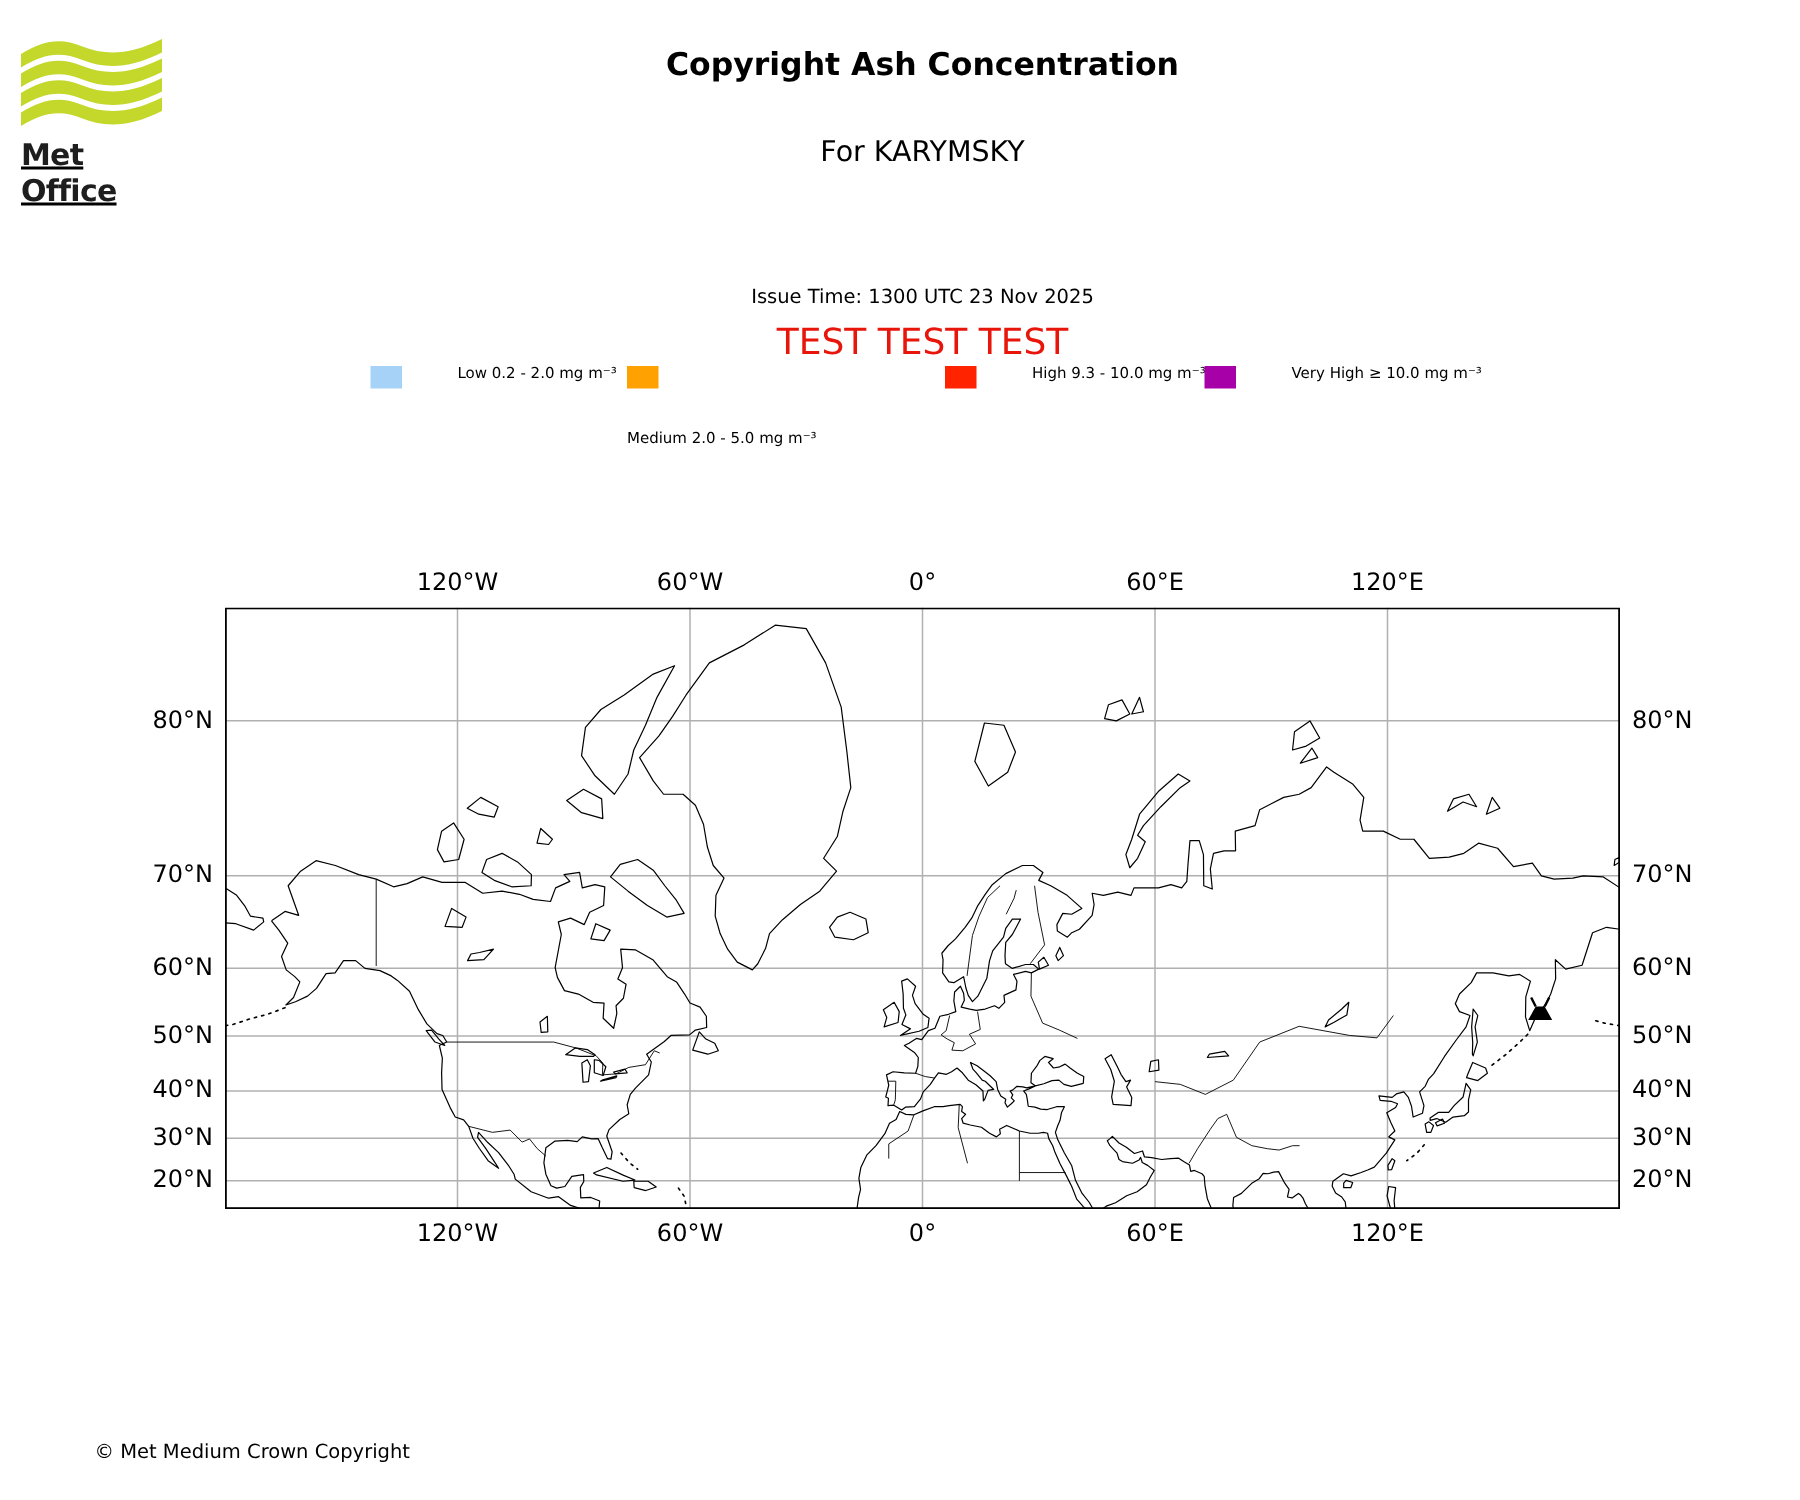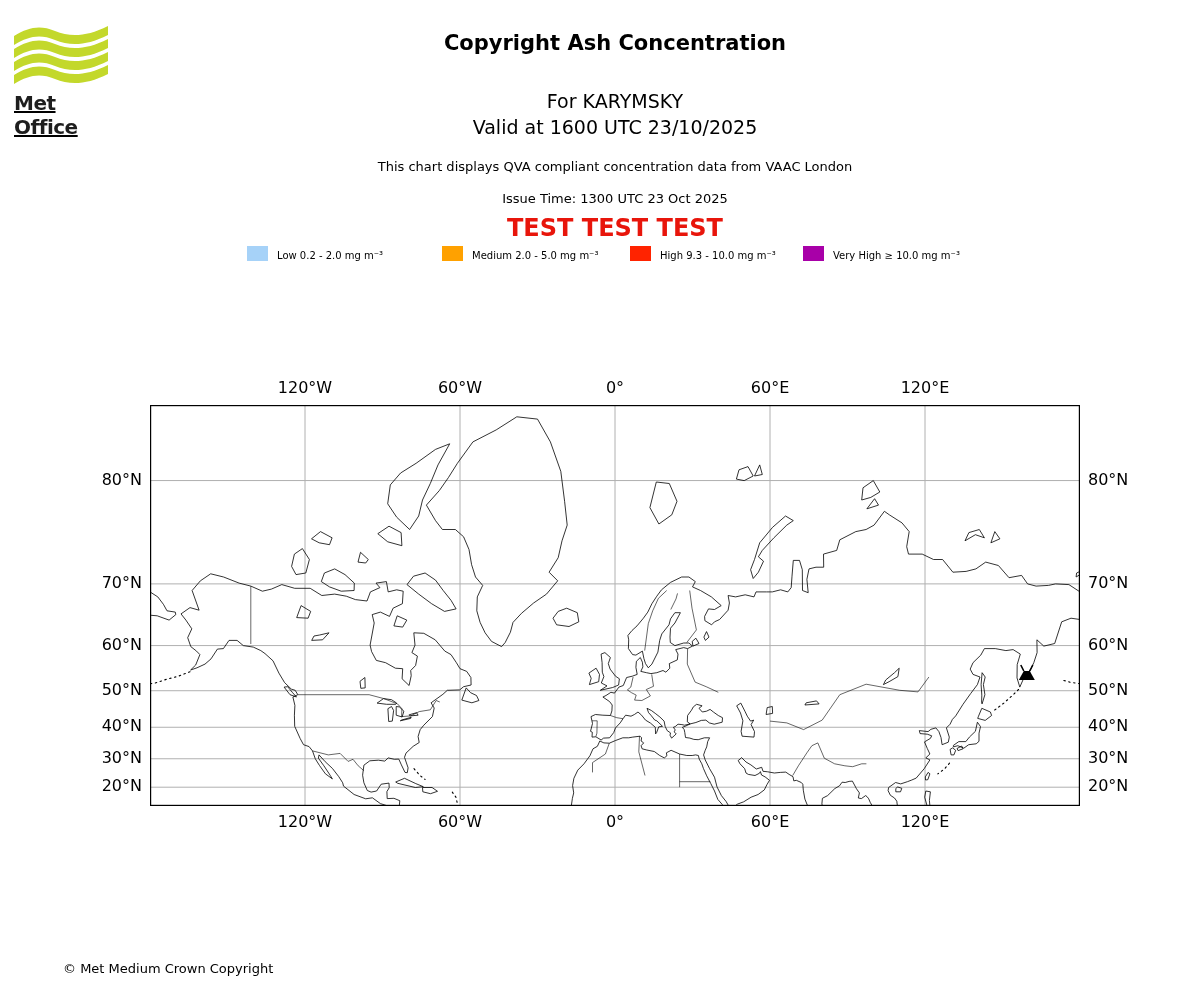--- a/index.html
+++ b/index.html
@@ -9,21 +9,21 @@
   }
   .abs{position:absolute;}
   .ctr{left:150px;width:930px;text-align:center;}
   #title{top:31px;font-size:21px;font-weight:bold;}
   #sub-level{top:63px;font-size:19px;}
   #sub-volcano{top:90px;font-size:19px;}
   #sub-valid{top:116px;font-size:19px;}
   #disclaimer{top:159px;font-size:13px;}
   #issue-time{top:191px;font-size:13px;}
   #test-banner{top:214px;font-size:24px;}
-  .legend-item{position:absolute;top:244px;height:17px;display:flex;align-items:flex-end;}
+  .legend-item{position:absolute;top:244px;height:17px;display:flex;align-items:flex-start;gap:28px;}
   .legend-swatch{width:21px;height:15px;margin-right:9px;flex:0 0 auto;}
   .legend-label{font-size:10px;white-space:nowrap;}
   #map-svg{position:absolute;left:150px;top:405px;}
   .xtick{position:absolute;width:90px;text-align:center;font-size:16px;}
   .ytick{position:absolute;width:78px;font-size:16px;}
   #copyright{left:63px;top:961px;font-size:13px;}
   #logo{left:14px;top:26px;width:110px;text-decoration:underline;}
   #logo-brand{font-size:20px;font-weight:bold;color:#1e1e1e;margin-top:3px;letter-spacing:-0.5px;}
 </style>
 </head>
@@ -38,31 +38,29 @@
           <path d="M0,23 C15,14 26,12 41,18 C56,24 72,24 94,13 L94,22 C72,33 56,33 41,27 C26,21 15,23 0,32 Z" fill="#c3d82b"></path>
           <path d="M0,36 C15,27 26,25 41,31 C56,37 72,37 94,26 L94,35 C72,46 56,46 41,40 C26,34 15,36 0,45 Z" fill="#c3d82b"></path>
           <path d="M0,49 C15,40 26,38 41,44 C56,50 72,50 94,39 L94,48 C72,59 56,59 41,53 C26,47 15,49 0,58 Z" fill="#c3d82b"></path>
         </g>
     </svg>
     <div id="logo-brand">Met Office</div>
   </div>
 
   <div id="title" class="abs ctr">Copyright Ash Concentration</div>
   <div id="sub-volcano" class="abs ctr">For KARYMSKY</div>
-  <div id="sub-valid" class="abs ctr">Valid at 1600 UTC 23/10/2025</div>
-  <div id="disclaimer" class="abs ctr">This chart displays QVA compliant concentration data from VAAC London</div>
-  <div id="issue-time" class="abs ctr">Issue Time: 1300 UTC 23 Oct 2025</div>
-  <div id="test-banner" class="abs ctr" style="color: rgb(232, 21, 11); font-weight: bold;">TEST TEST TEST</div>
+  <div id="issue-time" class="abs ctr">Issue Time: 1300 UTC 23 Nov 2025</div>
+  <div id="test-banner" class="abs ctr" style="color: rgb(232, 21, 11);">TEST TEST TEST</div>
 
   <div id="legend">
       <div class="legend-item" style="left: 247px;">
         <span class="legend-swatch" style="background: rgb(166, 210, 248);"></span>
         <span class="legend-label">Low 0.2 - 2.0 mg m⁻³</span>
       </div>
-      <div class="legend-item" style="left: 442px;">
+      <div class="legend-item" style="left: 418px; flex-direction: column;">
         <span class="legend-swatch" style="background: rgb(255, 161, 0);"></span>
         <span class="legend-label">Medium 2.0 - 5.0 mg m⁻³</span>
       </div>
       <div class="legend-item" style="left: 630px;">
         <span class="legend-swatch" style="background: rgb(255, 35, 0);"></span>
         <span class="legend-label">High 9.3 - 10.0 mg m⁻³</span>
       </div>
       <div class="legend-item" style="left: 803px;">
         <span class="legend-swatch" style="background: rgb(168, 0, 168);"></span>
         <span class="legend-label">Very High ≥ 10.0 mg m⁻³</span>

